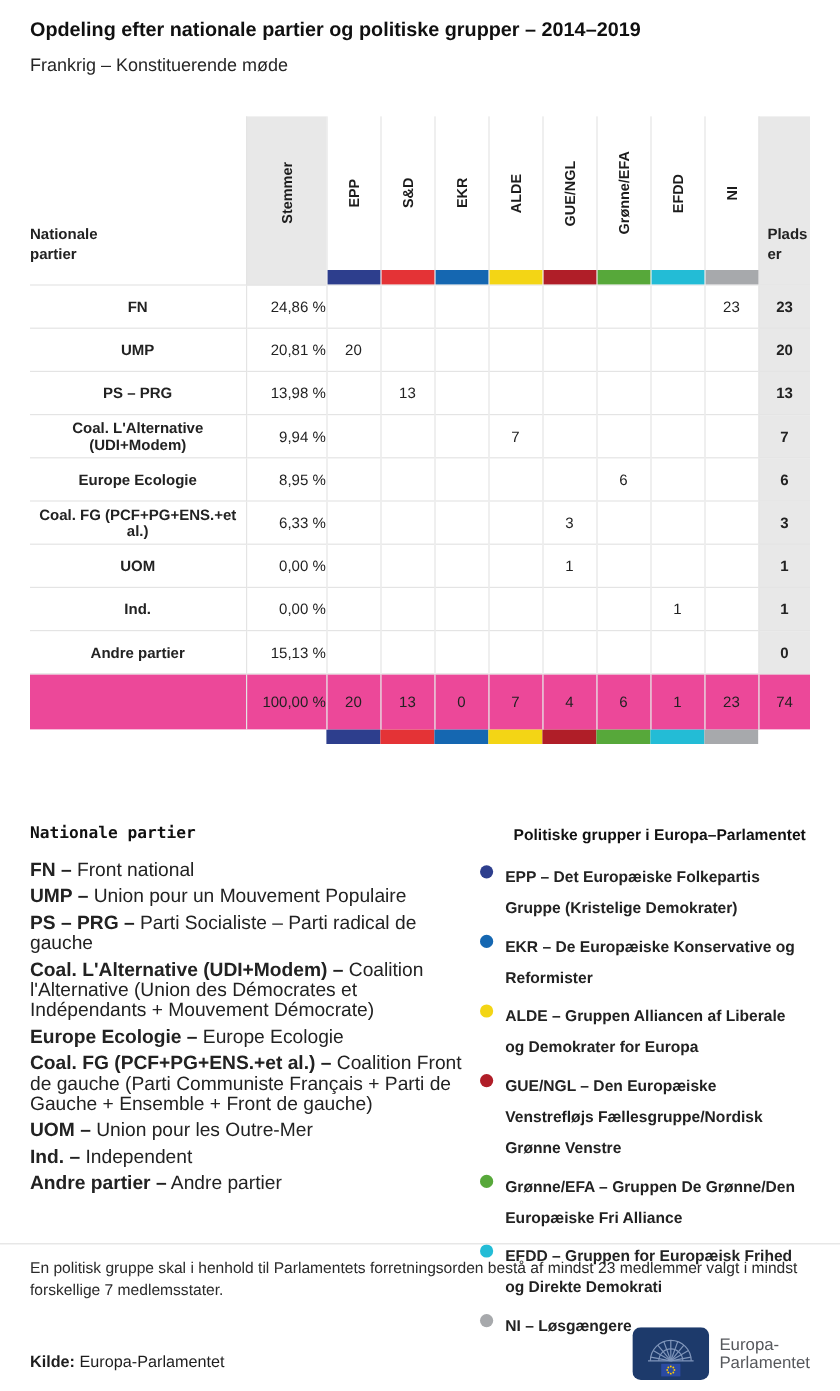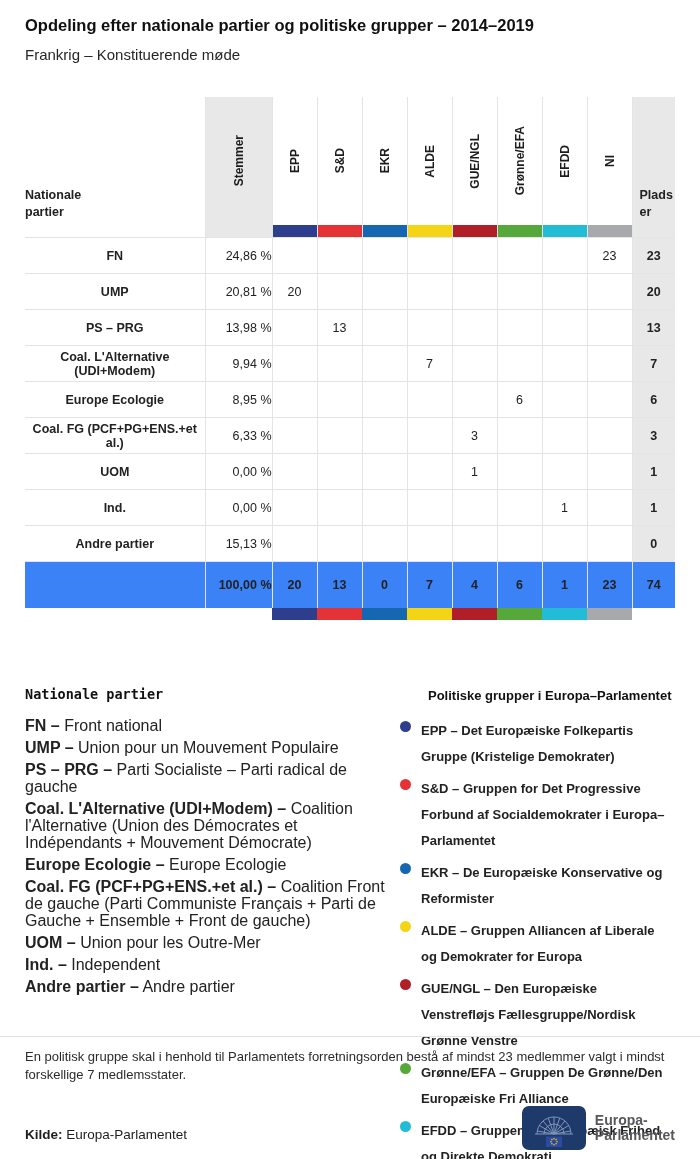--- a/index.html
+++ b/index.html
@@ -29,41 +29,41 @@
   .phtext { width:60px; word-break:break-all; line-height:1.35; font-size:12.5px; font-weight:bold; }
   .shwrap { height:140px; display:flex; align-items:flex-end; padding:0 0 16px 7px; box-sizing:border-box; }
   .shtext { width:34px; word-break:break-all; line-height:1.35; font-size:12.5px; font-weight:bold; }
 
   tbody td { height:35px; border-top:1px solid #e4e4e4; }
   td.p { font-weight:bold; text-align:center; padding-left:1px; }
   td.v { text-align:right; padding-right:13px; border-left:1px solid #e4e4e4; }
   td.g { text-align:center; border-left:1px solid #e4e4e4; }
   td.s { text-align:center; font-weight:bold; background:#e8e8e8; border-left:1px solid #e4e4e4; }
 
-  tr.total td { background:#3b82f6; font-weight:bold; height:46px; }
+  tr.total td { background:#ec4899; font-weight:normal; height:46px; }
   tr.bars td { height:12px; border:none; line-height:0; font-size:0; background:#fff; }
 
   
   .legends { display:flex; margin-top:66px; }
   .leg-left { width:360px; margin-right:15px; }
   .leg-right { width:275px; }
   .leg-left h3 { font-family:"DejaVu Sans Mono","Liberation Mono",monospace; font-size:13.5px; font-weight:bold; color:#111; margin:0 0 15px; }
   .leg-right h3 { font-family:"Liberation Sans",sans-serif; font-size:13px; font-weight:bold; color:#111; margin:2px 0 15px;padding-left:28px; }
   .pitem { font-size:16px; line-height:17px; margin-bottom:5px; color:#222; }
   .gitem { display:flex; font-size:13px; line-height:26px; margin-bottom:6px; color:#222;font-weight:bold; }
   .dot { width:11px; height:11px; border-radius:50%; flex:0 0 11px; margin:3px 10px 0 0; }
   .gitem .txt { width:245px; }
 
   
   .note-sep { position:absolute; left:0; right:0; top:1036px; border-top:1px solid #e2e2e2; }
   .note { position:absolute; left:25px; width:650px; top:1048px; font-size:13px; line-height:18px; color:#2b2b2b; }
   .footer { position:absolute; left:25px; right:25px; top:1102px; height:48px; display:flex; justify-content:space-between; align-items:flex-end; }
   .source { font-size:13.5px; color:#1e1e1e; padding-bottom:8px; }
   .logo { display:flex; align-items:center; }
-  .logo-text { font-size:14px; font-weight:bold; color:#56585c; line-height:15px; margin-left:9px; }
+  .logo-text { font-size:14px; font-weight:normal; color:#56585c; line-height:15px; margin-left:9px; }
 </style>
 </head>
 <body>
 
 <div class="page">
 
   <h1 class="title">Opdeling efter nationale partier og politiske grupper – 2014–2019</h1>
   <h2 class="subtitle">Frankrig – Konstituerende møde</h2>
 
   <table class="results">
@@ -340,24 +340,20 @@
       <div class="pitem"><b>Coal. FG (PCF+PG+ENS.+et al.) –</b> <span>Coalition Front de gauche (Parti Communiste Français + Parti de Gauche + Ensemble + Front de gauche)</span></div>
       <div class="pitem"><b>UOM –</b> <span>Union pour les Outre-Mer</span></div>
       <div class="pitem"><b>Ind. –</b> <span>Independent</span></div>
       <div class="pitem"><b>Andre partier –</b> <span>Andre partier</span></div>
     </div>
     <div class="leg-right">
       <h3>Politiske grupper i Europa–Parlamentet</h3>
       <div class="gitem">
           <span class="dot" style="background: rgb(45, 62, 141);"></span>
           <span class="txt"><b>EPP –</b> <span>Det Europæiske Folkepartis Gruppe (Kristelige Demokrater)</span></span>
-        </div>
-      <div class="gitem">
-          <span class="dot" style="background: rgb(228, 51, 54);"></span>
-          <span class="txt"><b>S&amp;D –</b> <span>Gruppen for Det Progressive Forbund af Socialdemokrater i Europa–Parlamentet</span></span>
         </div>
       <div class="gitem">
           <span class="dot" style="background: rgb(21, 103, 177);"></span>
           <span class="txt"><b>EKR –</b> <span>De Europæiske Konservative og Reformister</span></span>
         </div>
       <div class="gitem">
           <span class="dot" style="background: rgb(243, 213, 21);"></span>
           <span class="txt"><b>ALDE –</b> <span>Gruppen Alliancen af Liberale og Demokrater for Europa</span></span>
         </div>
       <div class="gitem">

